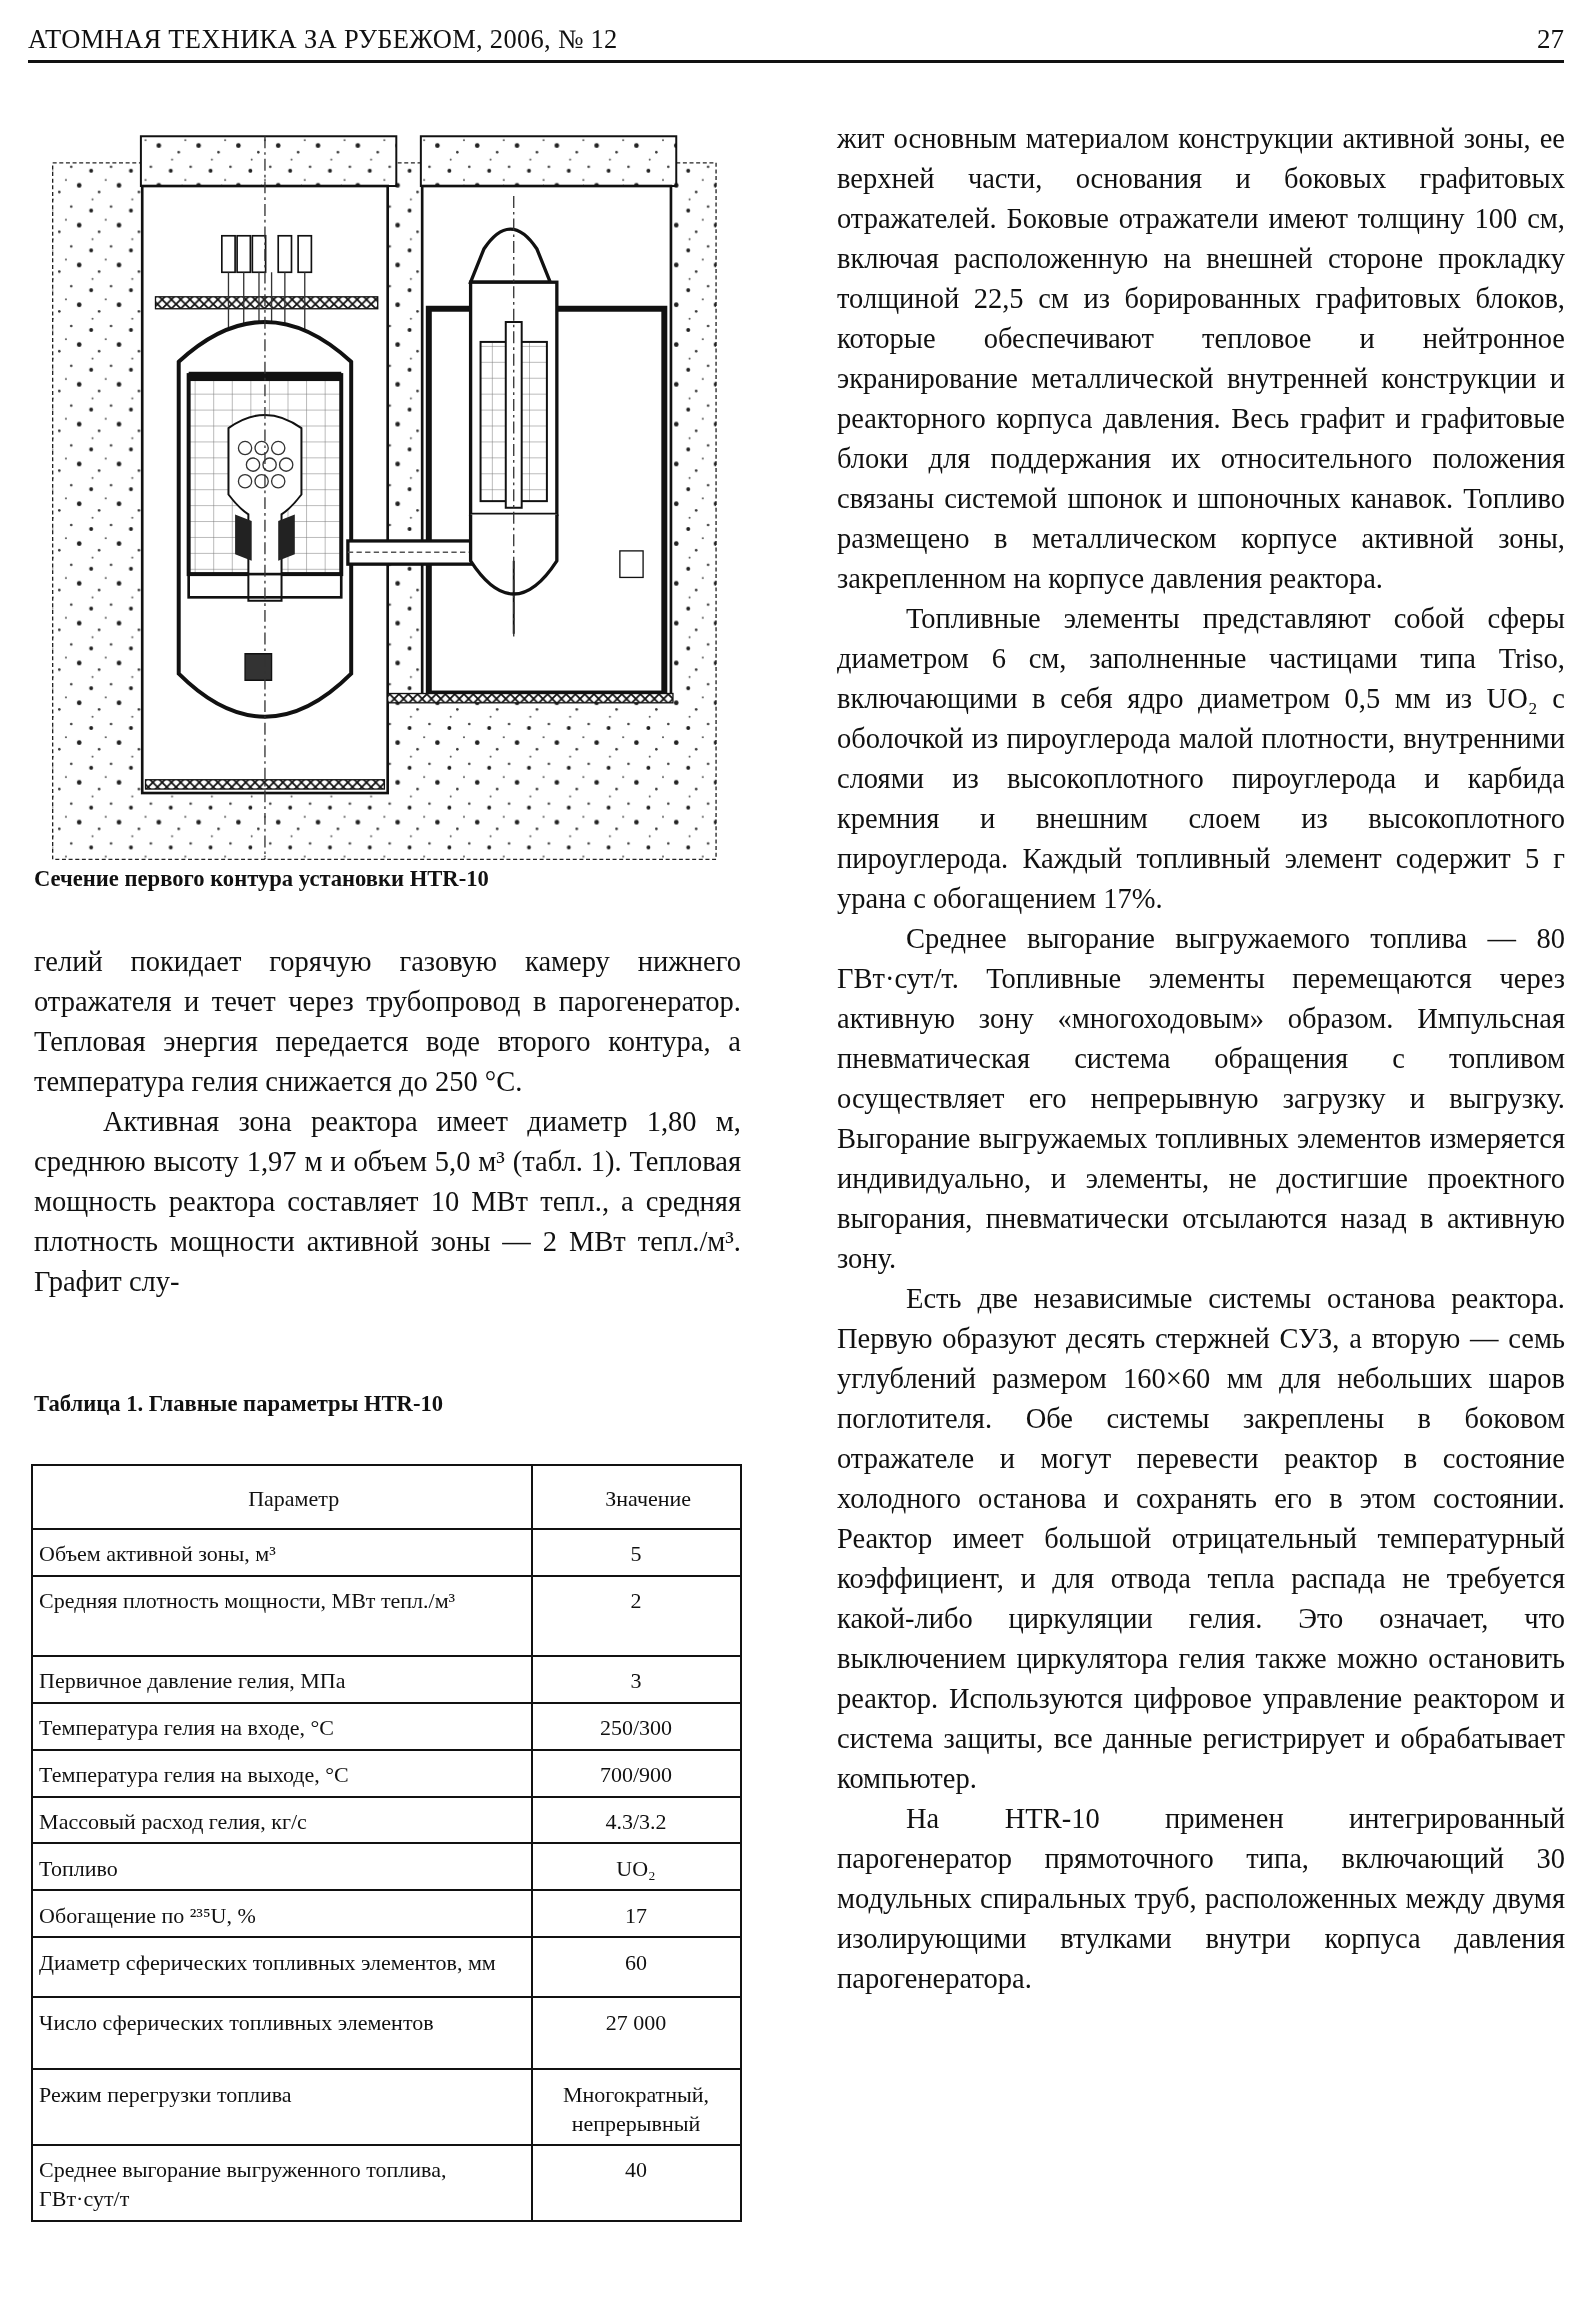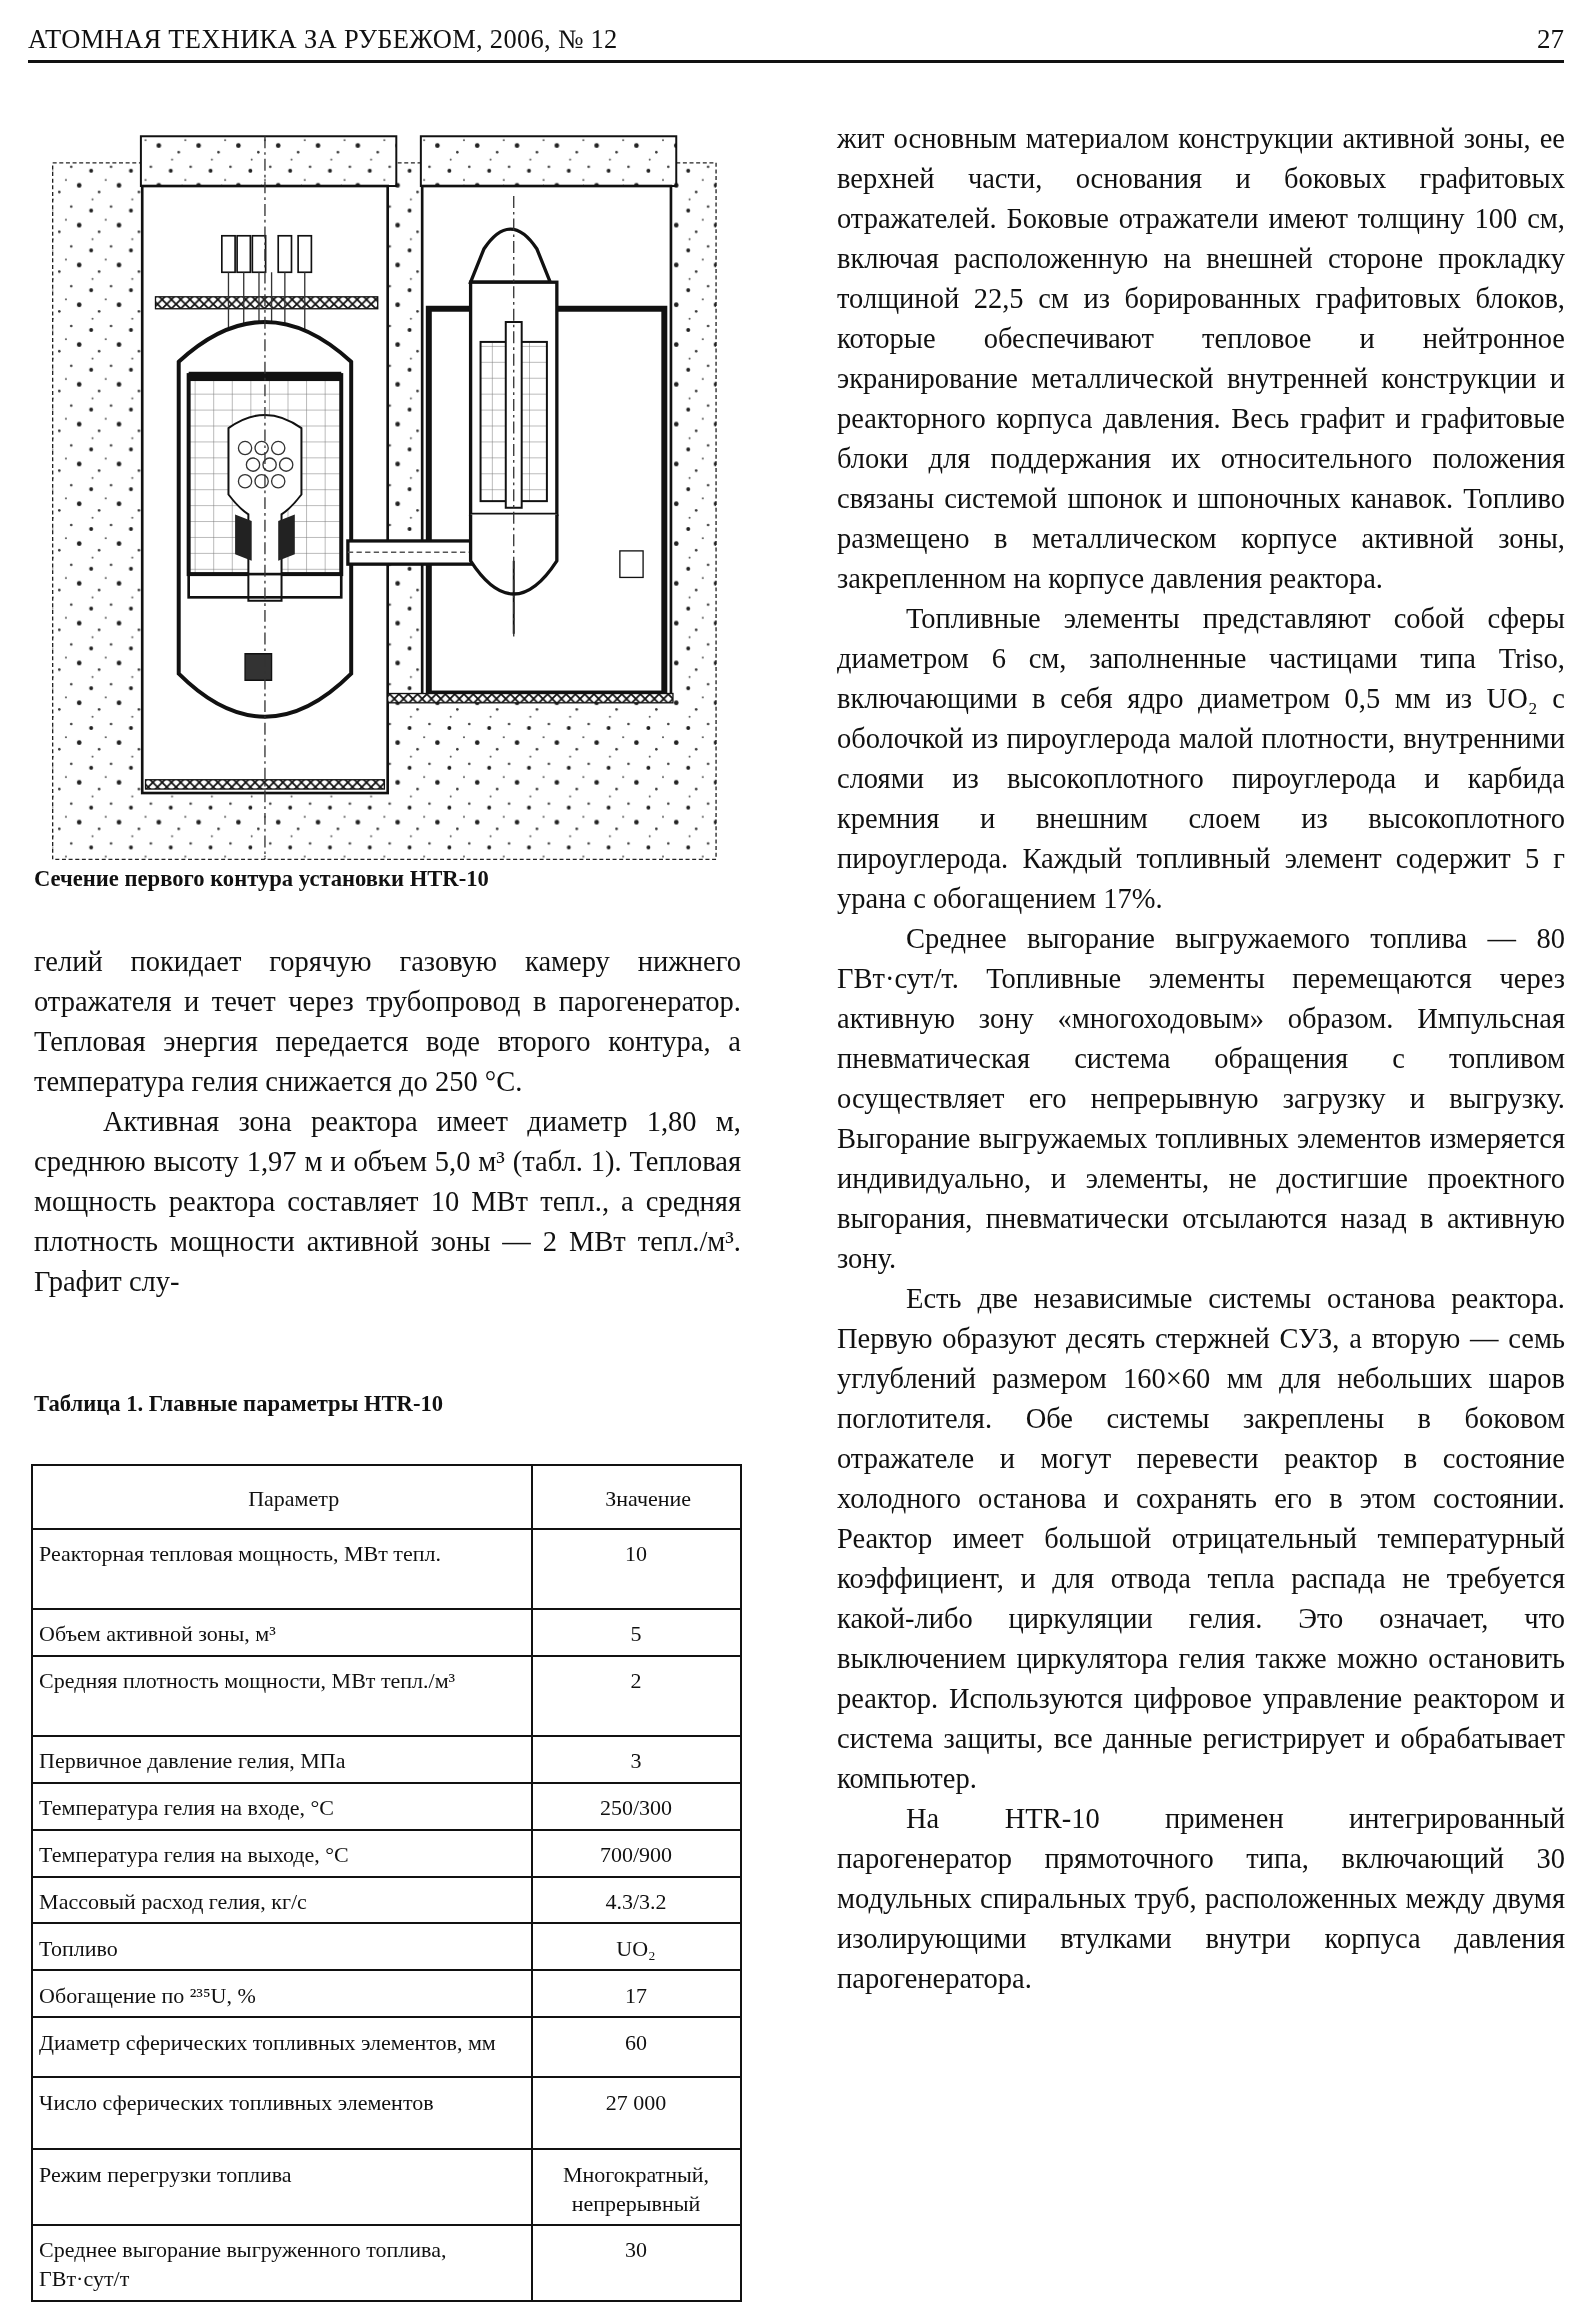--- a/index.html
+++ b/index.html
@@ -139,24 +139,20 @@
 
 <div class="table-title">Таблица 1. Главные параметры HTR-10</div>
 <table class="params">
   <thead>
     <tr>
       <th>Параметр</th>
       <th>Значение</th>
     </tr>
   </thead>
   <tbody>
-    <tr style="height:80px">
-        <td class="param">Реакторная тепловая мощность, МВт тепл.</td>
-        <td class="val">10</td>
-      </tr>
     <tr style="height:42px">
         <td class="param">Объем активной зоны, м³</td>
         <td class="val">5</td>
       </tr>
     <tr style="height:80px">
         <td class="param">Средняя плотность мощности, МВт тепл./м³</td>
         <td class="val">2</td>
       </tr>
     <tr style="height:42px">
         <td class="param">Первичное давление гелия, МПа</td>
@@ -189,21 +185,21 @@
     <tr style="height:72px">
         <td class="param">Число сферических топливных элементов</td>
         <td class="val">27 000</td>
       </tr>
     <tr style="height:72px">
         <td class="param">Режим перегрузки топлива</td>
         <td class="val">Многократный, непрерывный</td>
       </tr>
     <tr style="height:72px">
         <td class="param">Среднее выгорание выгруженного топлива, ГВт·сут/т</td>
-        <td class="val">30</td>
+        <td class="val">40</td>
       </tr>
   </tbody>
 </table>
 
 <div class="col col-right">
   <p>жит основным материалом конструкции активной зоны, ее верхней части, основания и боковых графитовых отражателей. Боковые отражатели имеют толщину 100 см, включая расположенную на внешней стороне прокладку толщиной 22,5 см из борированных графитовых блоков, которые обеспечивают тепловое и нейтронное экранирование металлической внутренней конструкции и реакторного корпуса давления. Весь графит и графитовые блоки для поддержания их относительного положения связаны системой шпонок и шпоночных канавок. Топливо размещено в металлическом корпусе активной зоны, закрепленном на корпусе давления реактора.</p>
   <p class="indent">Топливные элементы представляют собой сферы диаметром 6 см, заполненные частицами типа Triso, включающими в себя ядро диаметром 0,5 мм из UO₂ с оболочкой из пироуглерода малой плотности, внутренними слоями из высокоплотного пироуглерода и карбида кремния и внешним слоем из высокоплотного пироуглерода. Каждый топливный элемент содержит 5 г урана с обогащением 17%.</p>
   <p class="indent">Среднее выгорание выгружаемого топлива — 80 ГВт·сут/т. Топливные элементы перемещаются через активную зону «многоходовым» образом. Импульсная пневматическая система обращения с топливом осуществляет его непрерывную загрузку и выгрузку. Выгорание выгружаемых топливных элементов измеряется индивидуально, и элементы, не достигшие проектного выгорания, пневматически отсылаются назад в активную зону.</p>
   <p class="indent">Есть две независимые системы останова реактора. Первую образуют десять стержней СУЗ, а вторую — семь углублений размером 160×60 мм для небольших шаров поглотителя. Обе системы закреплены в боковом отражателе и могут перевести реактор в состояние холодного останова и сохранять его в этом состоянии. Реактор имеет большой отрицательный температурный коэффициент, и для отвода тепла распада не требуется какой-либо циркуляции гелия. Это означает, что выключением циркулятора гелия также можно остановить реактор. Используются цифровое управление реактором и система защиты, все данные регистрирует и обрабатывает компьютер.</p>
   <p class="indent">На HTR-10 применен интегрированный парогенератор прямоточного типа, включающий 30 модульных спиральных труб, расположенных между двумя изолирующими втулками внутри корпуса давления парогенератора.</p>

